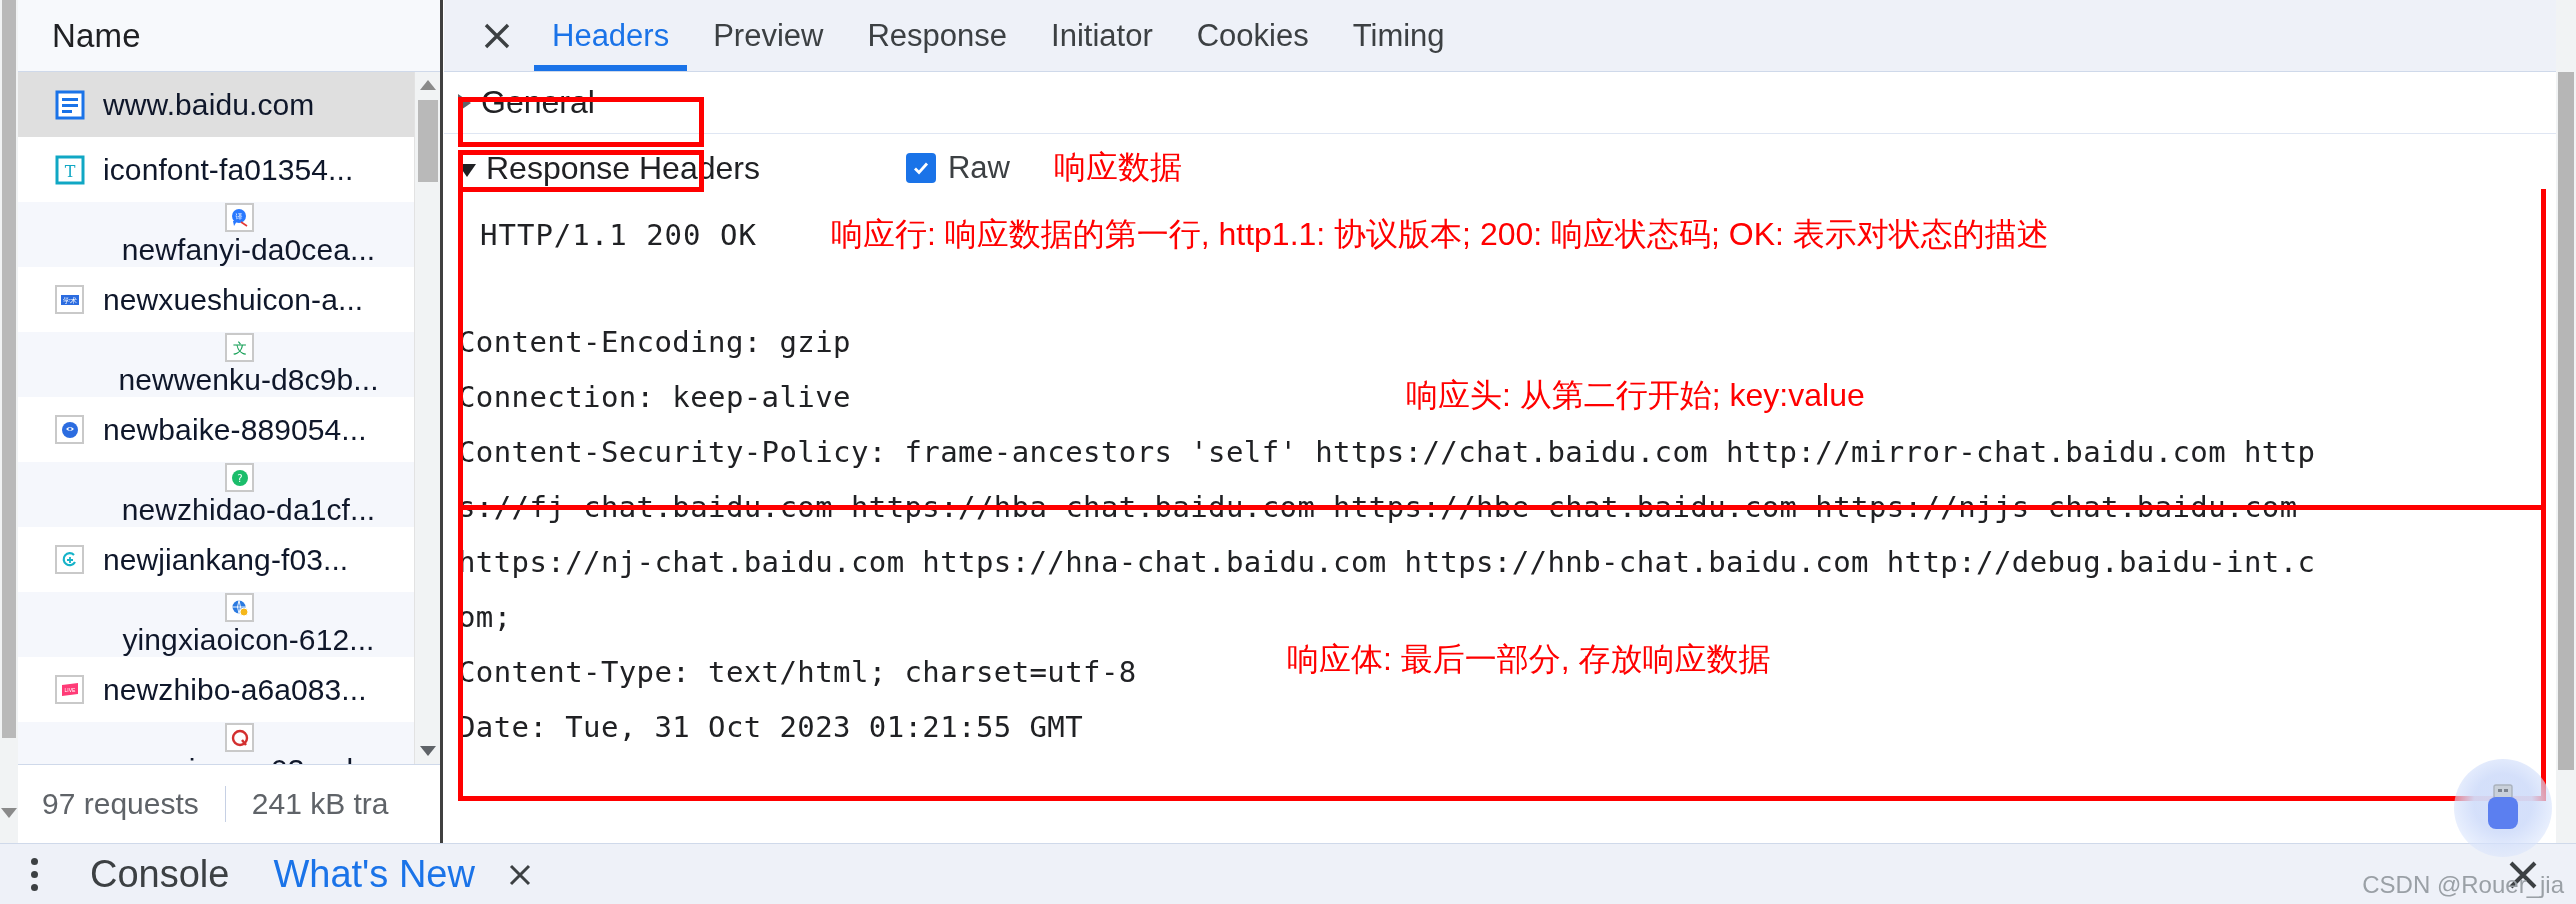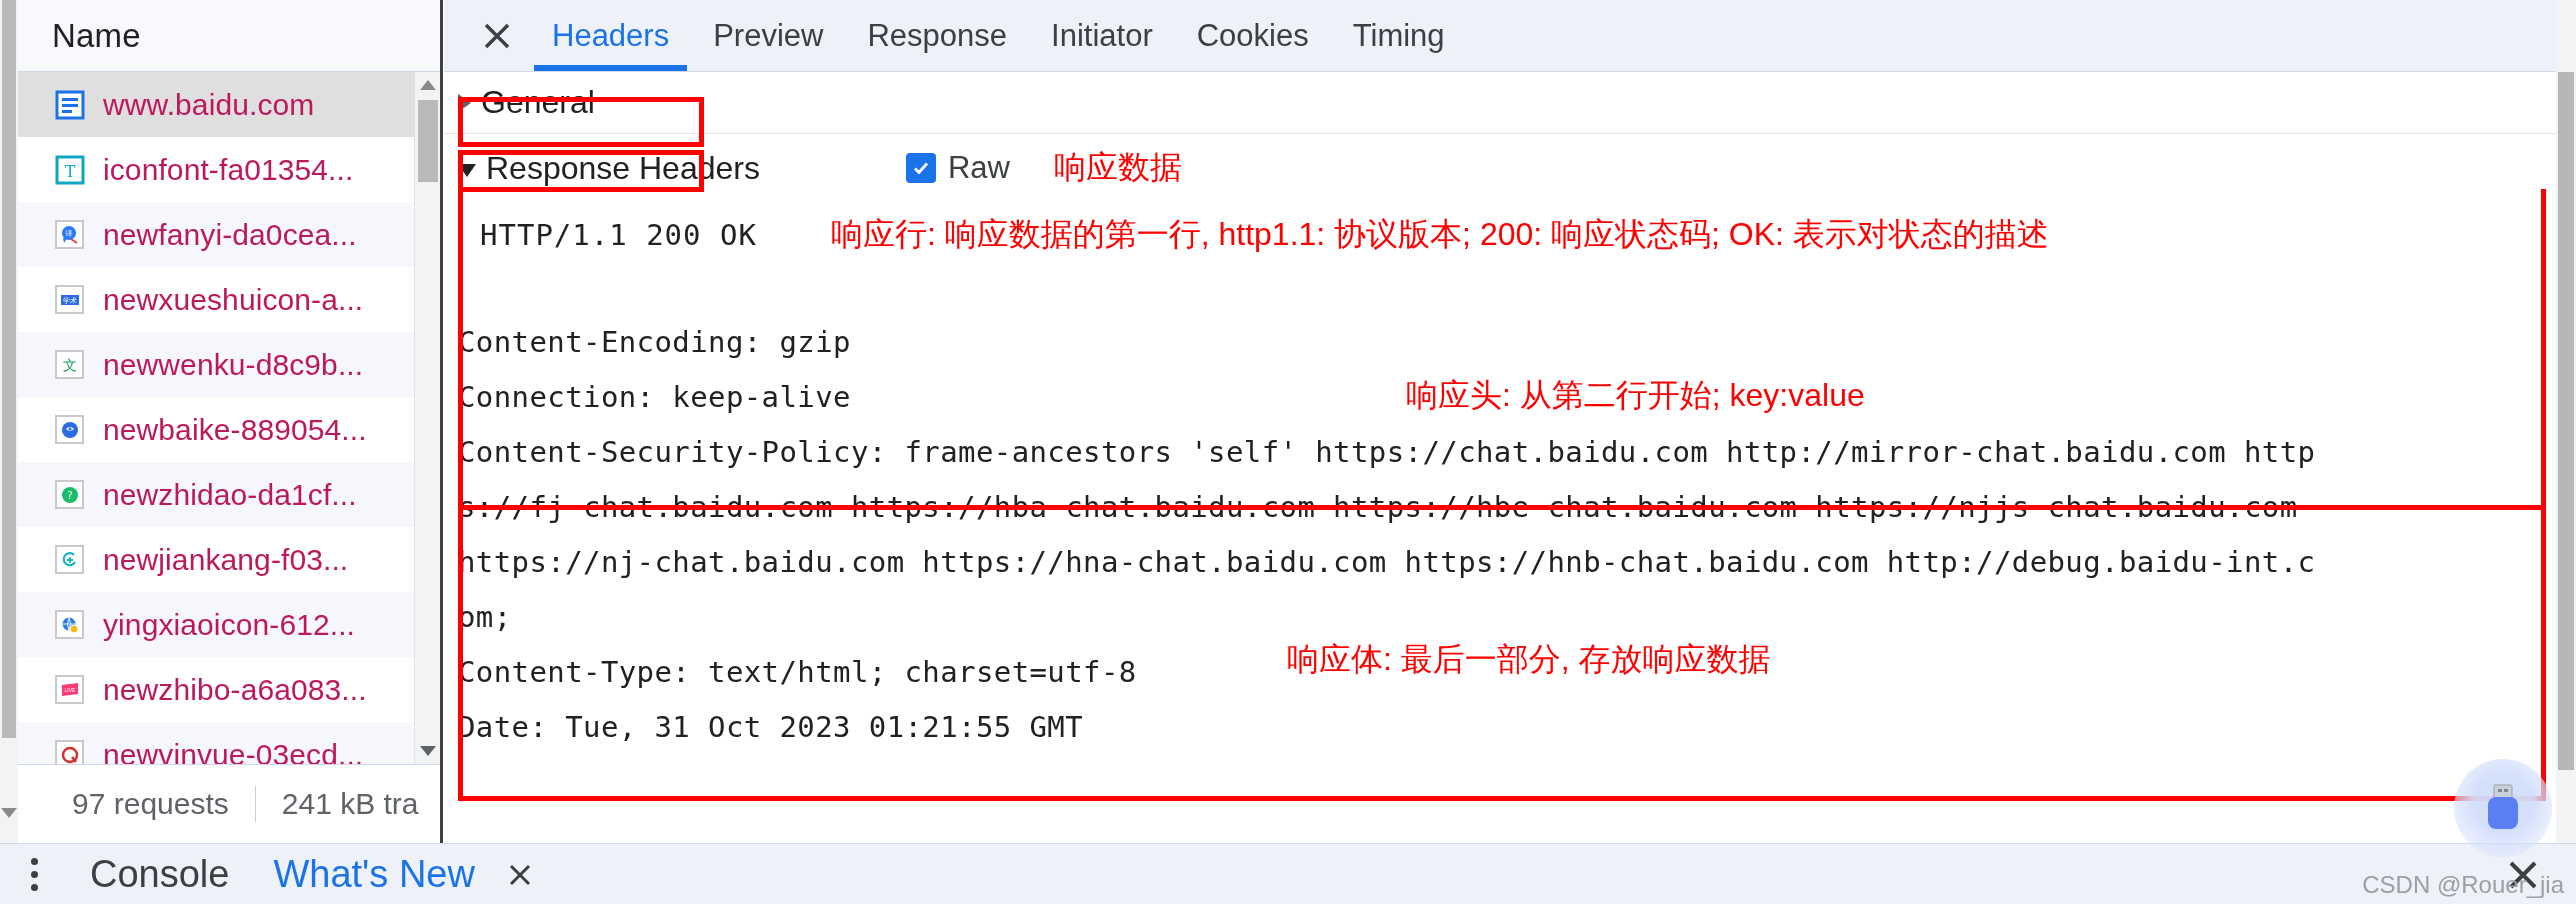--- a/index.html
+++ b/index.html
@@ -58,32 +58,32 @@
     width: 425px; height: 692px;
     overflow: hidden;
   }
   .req-row {
     height: 65px;
     display: flex; align-items: center;
     padding-left: 36px;
     background: #ffffff;
     white-space: nowrap;
   }
-  .req-row.alt { background: #f5f7fc; }
+  .req-row.alt { background: #f5f7fc; flex-direction: column; }
   .req-row.selected { background: #dfdfdf; }
   .req-icon {
     width: 31px; height: 31px;
     flex: 0 0 31px;
     margin-right: 18px;
     position: relative;
     display: flex; align-items: center; justify-content: center;
   }
   .req-icon svg { display:block; }
   .req-label {
-    font-size: 30px; color: #be185d; font-weight: 400;
+    font-size: 30px; color: #0f172a; font-weight: 400;
     letter-spacing: 0.1px;
   }
 
   
   .fav-box {
     width: 29px; height: 29px;
     border: 2px solid #c9c9c9;
     background: #fff;
     display: flex; align-items: center; justify-content: center;
     font-size: 12px; line-height: 1;
@@ -108,21 +108,21 @@
     background: #b9b9b9;
   }
 
   
   .list-status {
     position: absolute; left: 0; bottom: 0;
     width: 425px; height: 79px;
     background: #ffffff;
     border-top: 1px solid #cfd9ea;
     display: flex; align-items: center;
-    padding-left: 54px;
+    padding-left: 24px;
     overflow: hidden; white-space: nowrap;
   }
   .list-status span {
     font-size: 30px; color: #5f6368;
   }
   .status-sep {
     display:inline-block; width:1px; height:36px;
     background:#c6d0e4; margin: 0 26px;
   }
 

